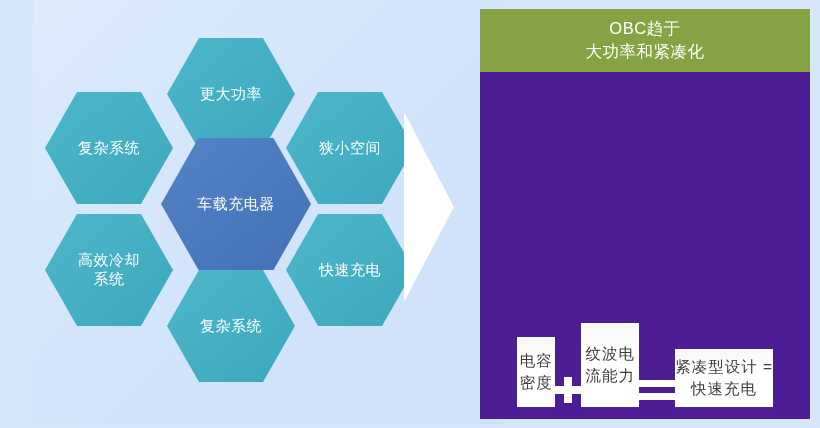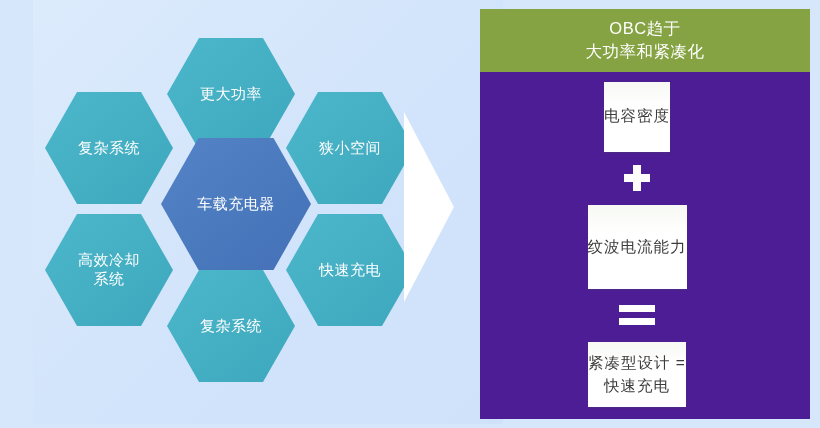--- a/index.html
+++ b/index.html
@@ -97,41 +97,41 @@
     color: #ffffff;
     text-align: center;
     font-size: 16.5px;
     line-height: 1.38;
     padding: 8px 6px 9px 6px;
     letter-spacing: 0.5px;
   }
   #panel-body {
     flex: 1;
     position: relative;
-    padding: 10px 53px 12px 37px;
+    padding: 10px 37px 12px 37px;
     box-sizing: border-box;
     display: flex;
-    flex-direction: column;
-    align-items: center;
+    flex-direction: row;
+    align-items: flex-end;
   }
   .stat-box {
     background: linear-gradient(180deg, #f7f9f4 0%, #ffffff 35%, #ffffff 100%);
     color: #3c3c3c;
     display: flex;
     align-items: center;
     justify-content: center;
     text-align: center;
     font-size: 15.5px;
     line-height: 1.45;
     letter-spacing: 1px;
     box-shadow: 0 1px 2px rgba(90,110,60,0.18);
   }
   #box-capacitance { height: 70px; }
   #box-ripple      { height: 84px; }
-  #box-result      { height: 65px; }
+  #box-result      { height: 58px; }
 
   .op-symbol {
     flex: 1;
     display: flex;
     align-items: center;
     justify-content: center;
     min-height: 34px;
   }
   .plus-glyph {
     position: relative;

